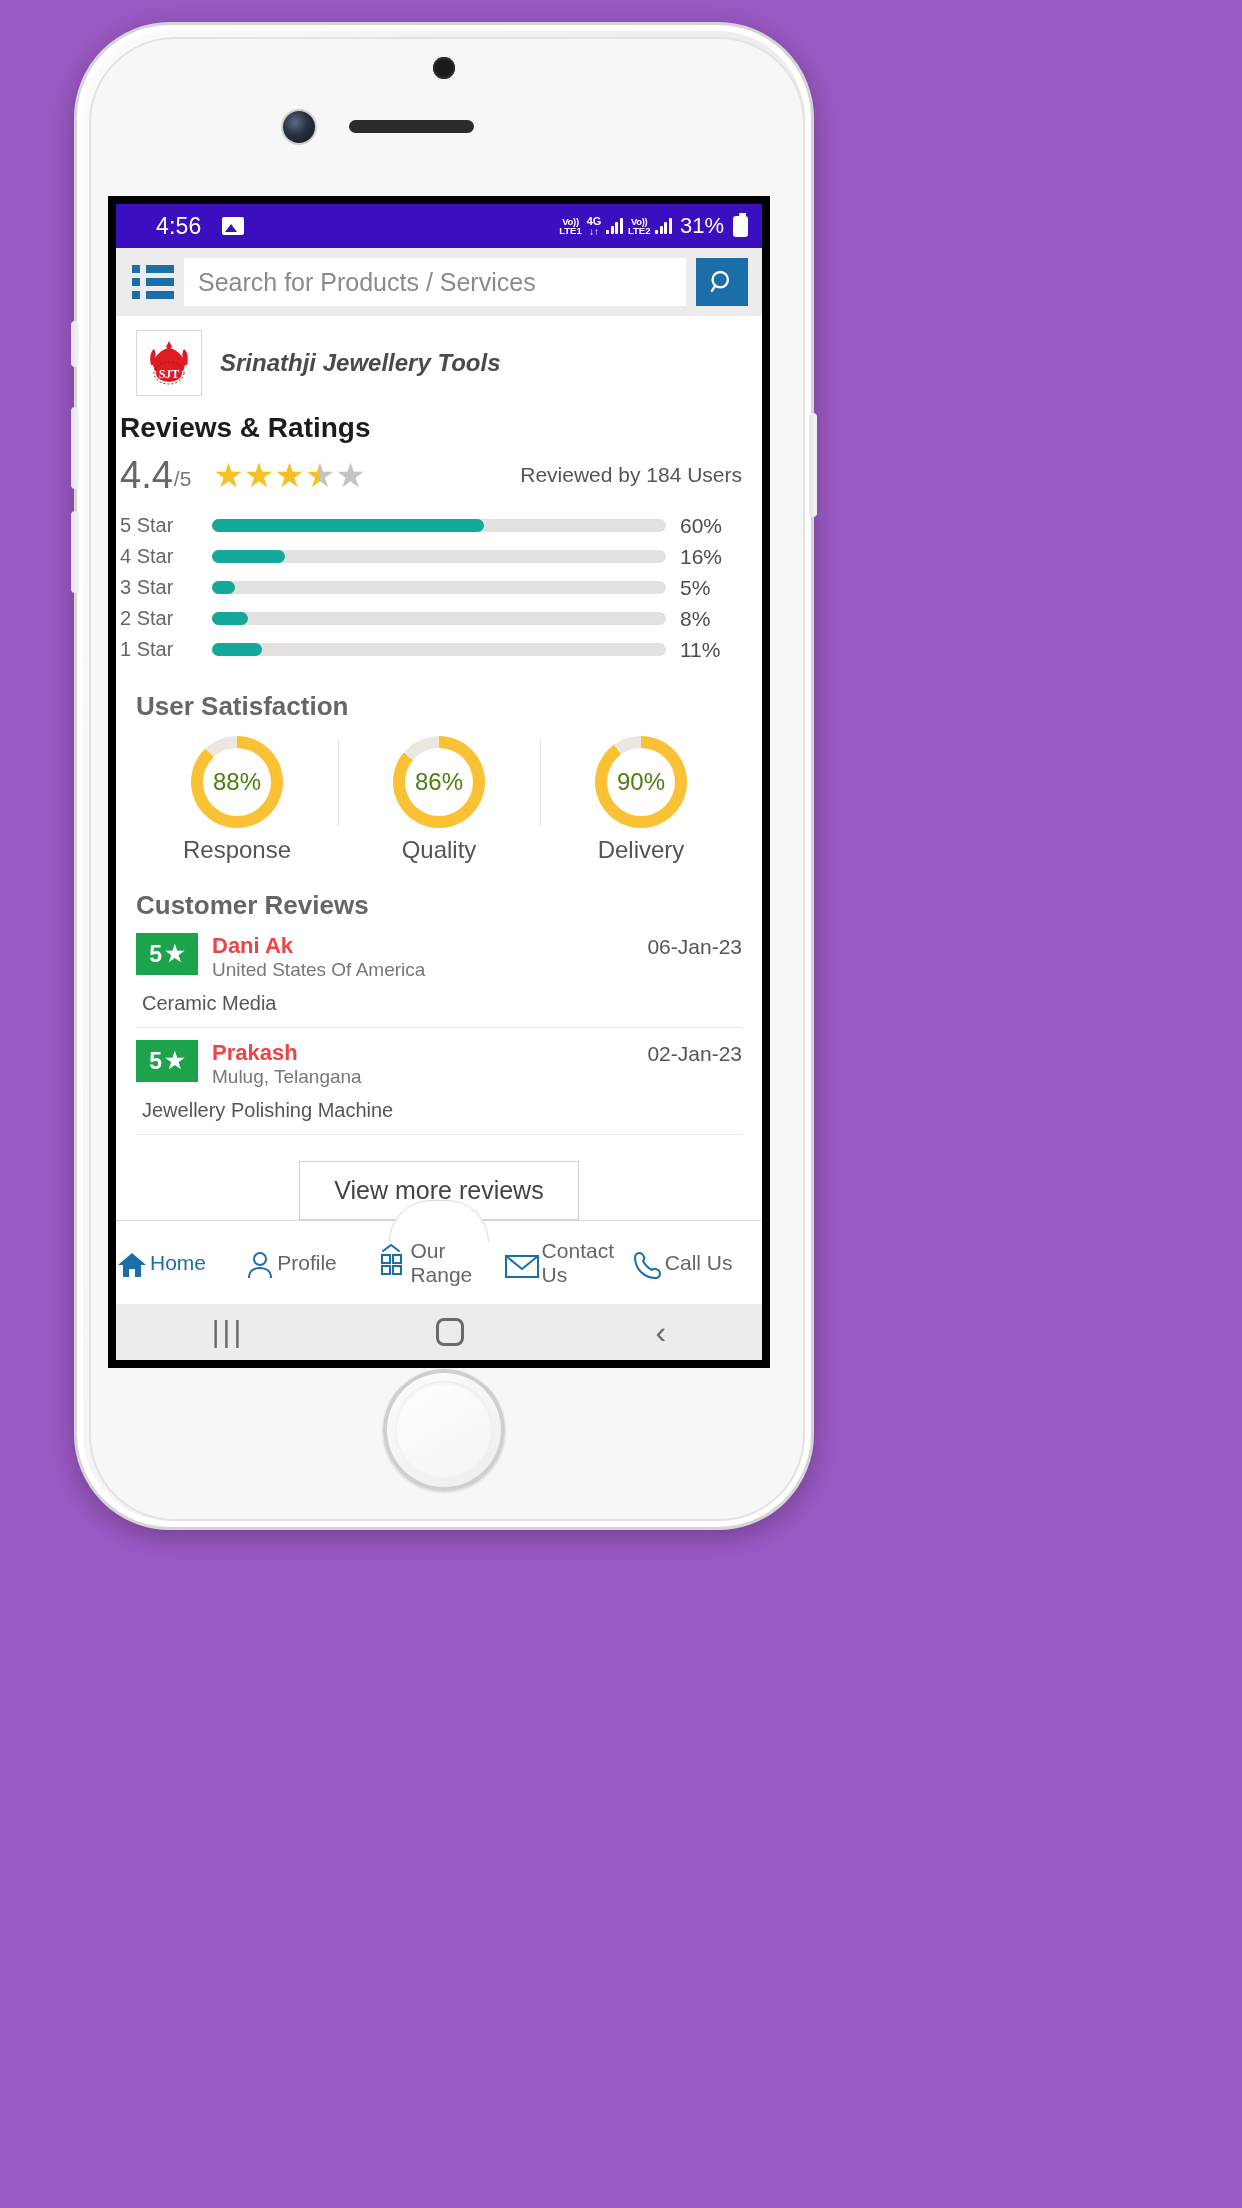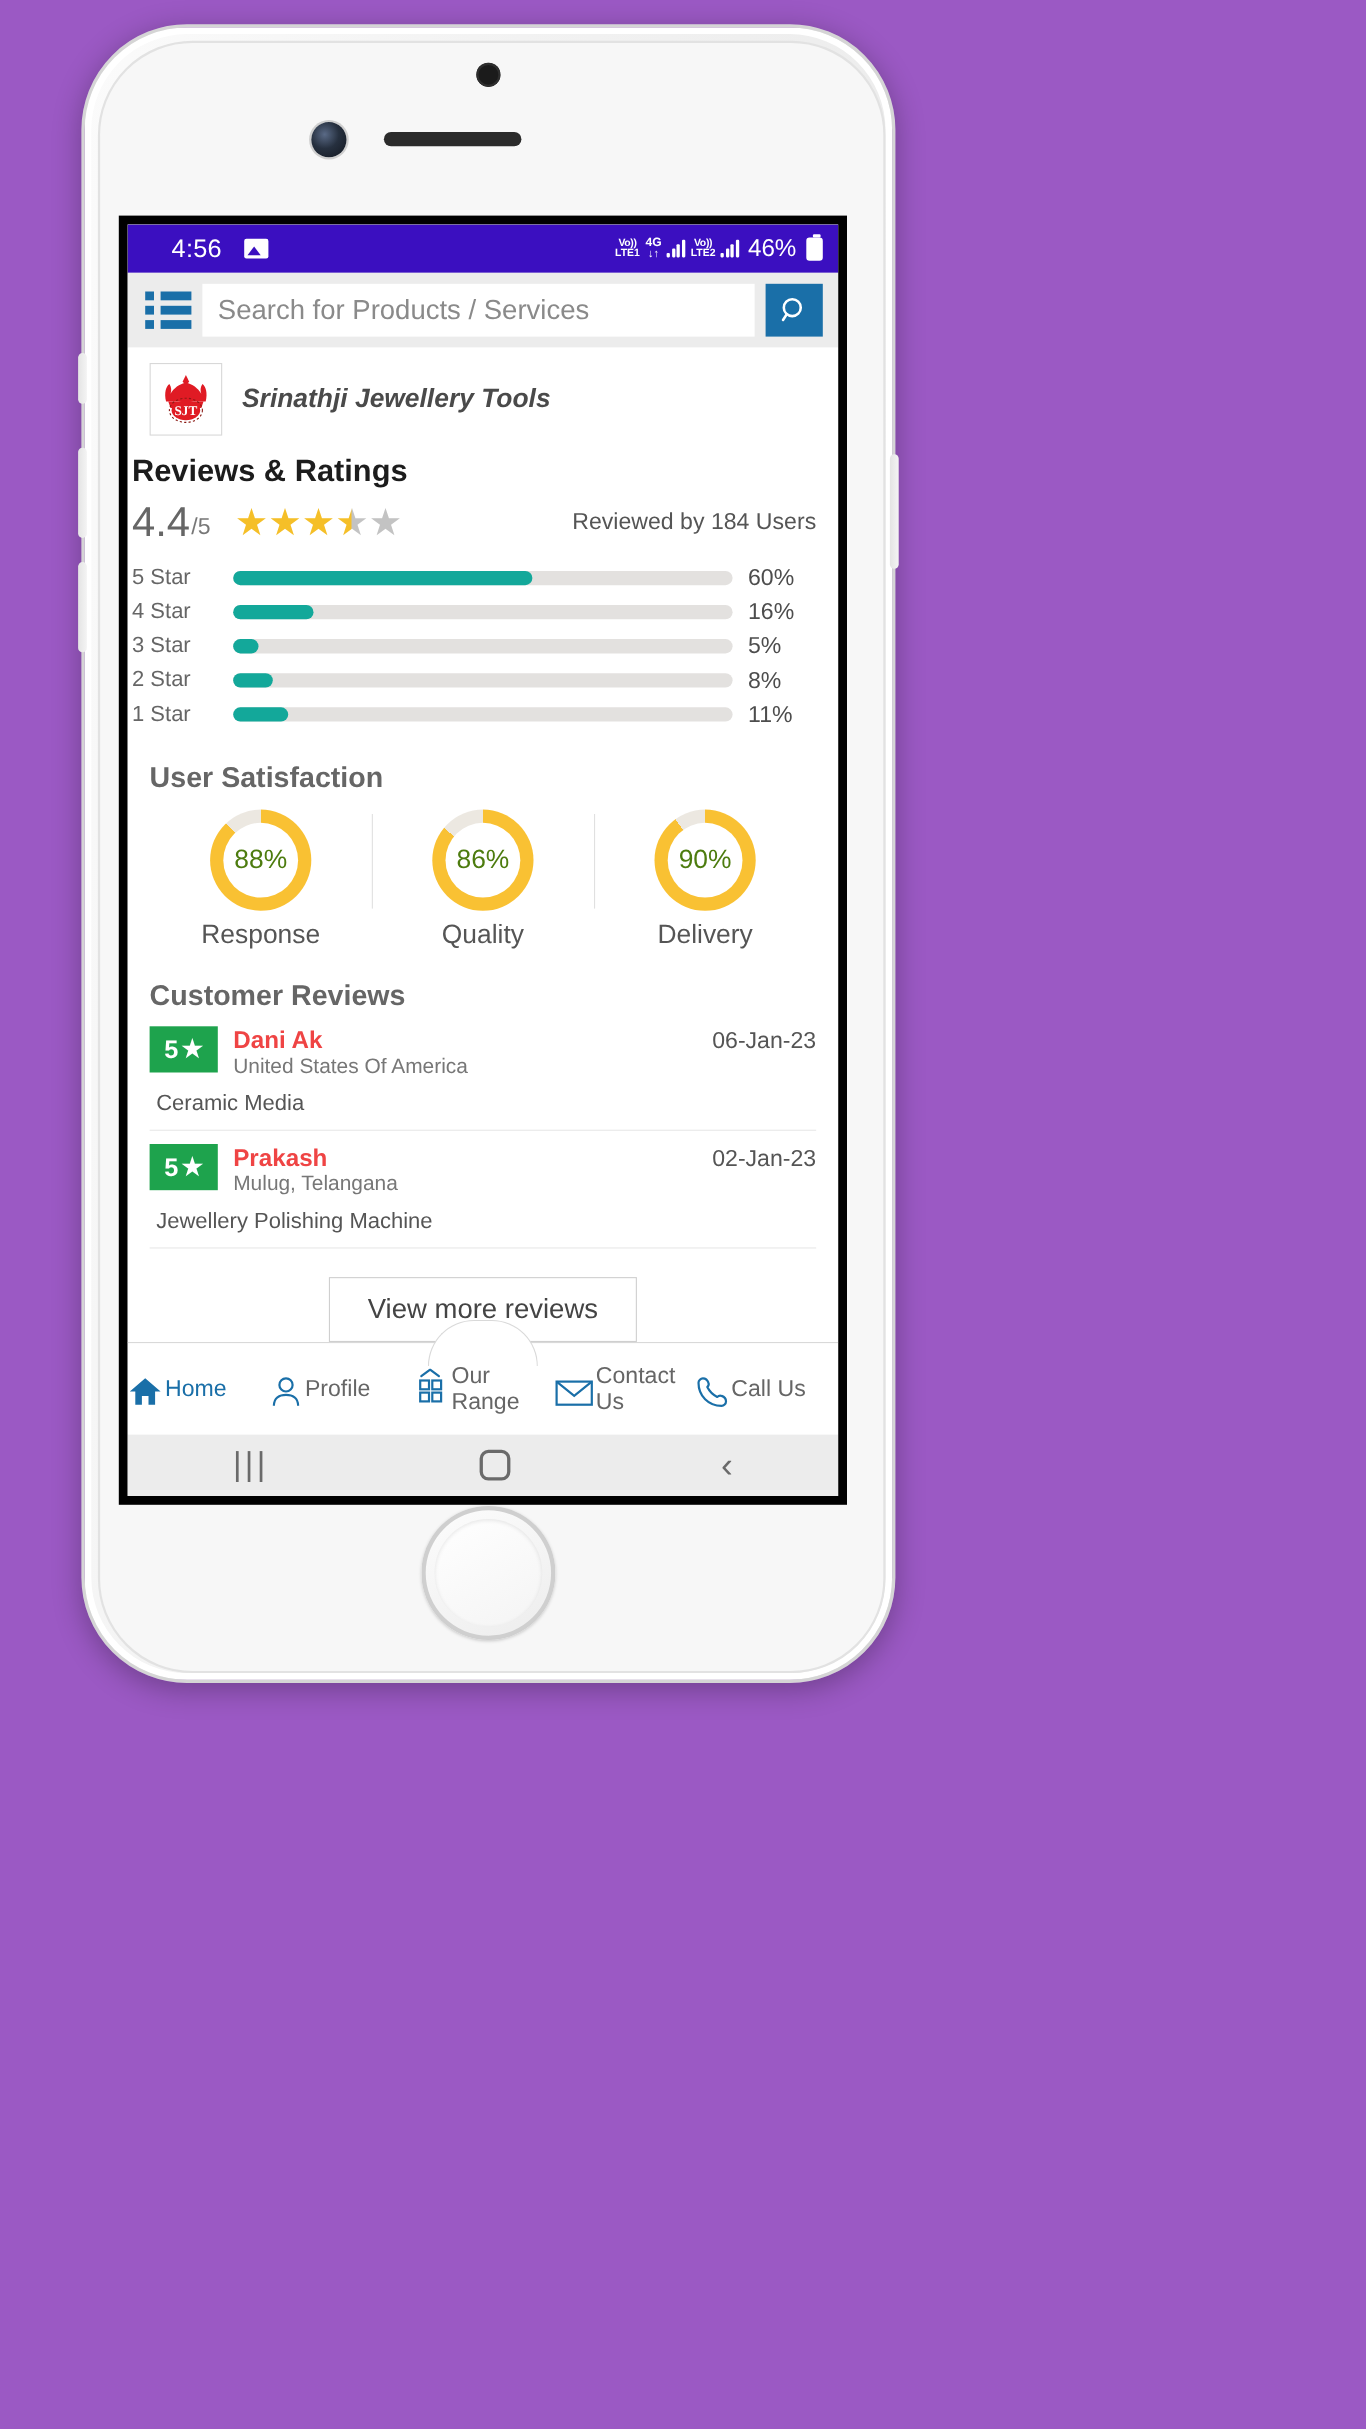--- a/index.html
+++ b/index.html
@@ -324,21 +324,21 @@
       <span class="volte-badge">
         <span class="v1">Vo))</span>
         <span>LTE2</span>
       </span>
       <span class="sig-bars">
           <i></i>
           <i></i>
           <i></i>
           <i></i>
         </span>
-      <span id="battery-pct">46%</span>
+      <span id="battery-pct">31%</span>
       <span id="battery-icon"></span>
     </div>
   </div>
 
   <div id="search-row">
     <div id="menu-icon">
       <span>
           <i></i>
           <i></i>
         </span>

